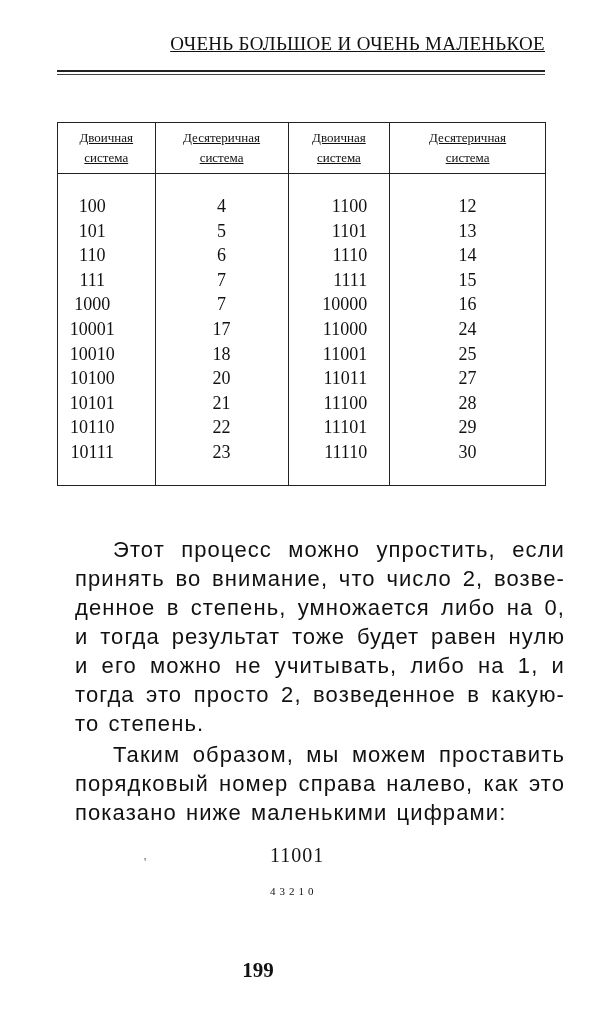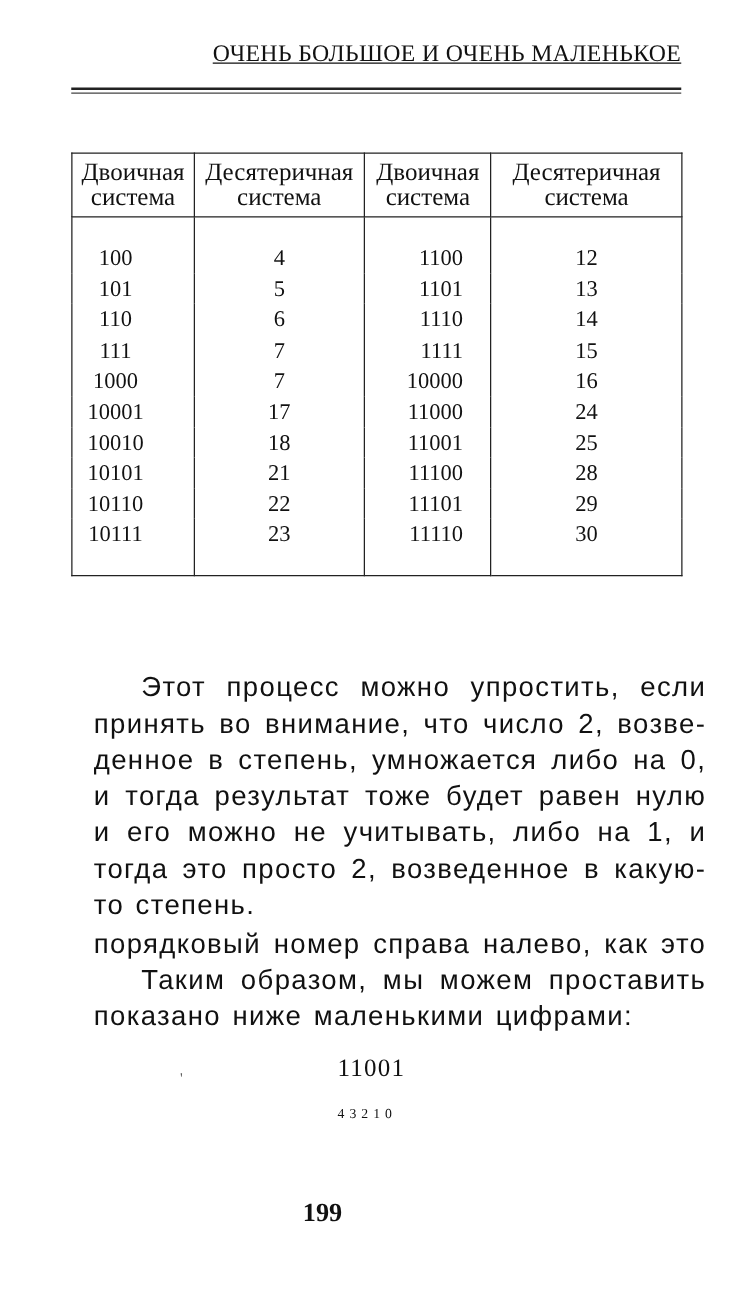--- a/index.html
+++ b/index.html
@@ -4,22 +4,22 @@
   <style>
     html, body { margin:0; padding:0; background:#ffffff; }
     body { width:600px; height:1032px; position:relative; overflow:hidden;
            font-family:"Liberation Serif","DejaVu Serif",serif; color:#111; }
     .running-head { position:absolute; top:33px; left:140px; width:405px; text-align:right;
            font-size:19px; letter-spacing:0.3px;text-decoration:underline; }
     .rule1 { position:absolute; top:70px; left:57px; width:488px; height:2px; background:#222; }
     .rule2 { position:absolute; top:74px; left:57px; width:488px; height:1px; background:#444; }
     table.conv { position:absolute; top:122px; left:57px; width:489px; border-collapse:collapse;
            font-size:18px; }
-    table.conv th { font-weight:normal; font-size:20px; line-height:20px; height:50px;
-           border:1.5px solid #222; padding:0 4px; vertical-align:middle; text-align:center; }
+    table.conv th { font-weight:normal; font-size:13px; line-height:20px; height:50px;
+           border:1.5px solid #222; padding:0 4px; vertical-align:middle; text-align:center;text-decoration:underline; }
     table.conv td { border-left:1.5px solid #222; border-right:1.5px solid #222;
            text-align:center; line-height:24.6px; padding:0; }
     table.conv tr.first td { padding-top:20px; }
     table.conv tr.last td { padding-bottom:20px; border-bottom:1.5px solid #222; }
     .c1 { width:93px; } .c2 { width:133px; } .c3 { width:99px; } .c4 { width:160px; }
     td.b1 { text-align:center; padding-right:28px !important; }
     td.b2 { text-align:right !important; padding-right:22px !important; }
     .para { position:absolute; left:75px; width:490px; font-family:Liberation Sans, sans-serif;
             font-size:22px; line-height:29px; letter-spacing:1.1px; text-align:justify; word-spacing:2px; }
     .para .line { display:block; text-align:justify; text-align-last:justify; white-space:nowrap; }
@@ -86,20 +86,26 @@
         <td class="b2">11000</td>
         <td>24</td>
       </tr>
       <tr>
         <td class="b1">10010</td>
         <td>18</td>
         <td class="b2">11001</td>
         <td>25</td>
       </tr>
       <tr>
+        <td class="b1">10100</td>
+        <td>20</td>
+        <td class="b2">11011</td>
+        <td>27</td>
+      </tr>
+      <tr>
         <td class="b1">10101</td>
         <td>21</td>
         <td class="b2">11100</td>
         <td>28</td>
       </tr>
       <tr>
         <td class="b1">10110</td>
         <td>22</td>
         <td class="b2">11101</td>
         <td>29</td>
@@ -116,22 +122,22 @@
 <div class="para p1" id="para0">
     <span class="line indent">Этот процесс можно упростить, если</span>
     <span class="line">принять во внимание, что число 2, возве-</span>
     <span class="line">денное в степень, умножается либо на 0,</span>
     <span class="line">и тогда результат тоже будет равен нулю</span>
     <span class="line">и его можно не учитывать, либо на 1, и</span>
     <span class="line">тогда это просто 2, возведенное в какую-</span>
     <span class="line last">то степень.</span>
   </div>
 <div class="para p2" id="para1">
+    <span class="line indent">Таким образом, мы можем проставить</span>
     <span class="line">порядковый номер справа налево, как это</span>
-    <span class="line indent">Таким образом, мы можем проставить</span>
     <span class="line last">показано ниже маленькими цифрами:</span>
   </div>
 
 <div class="speck">'</div>
 <div class="example">11001</div>
 <div class="digits">43210</div>
 
 <div class="folio">199</div>
 
 </body></html>

